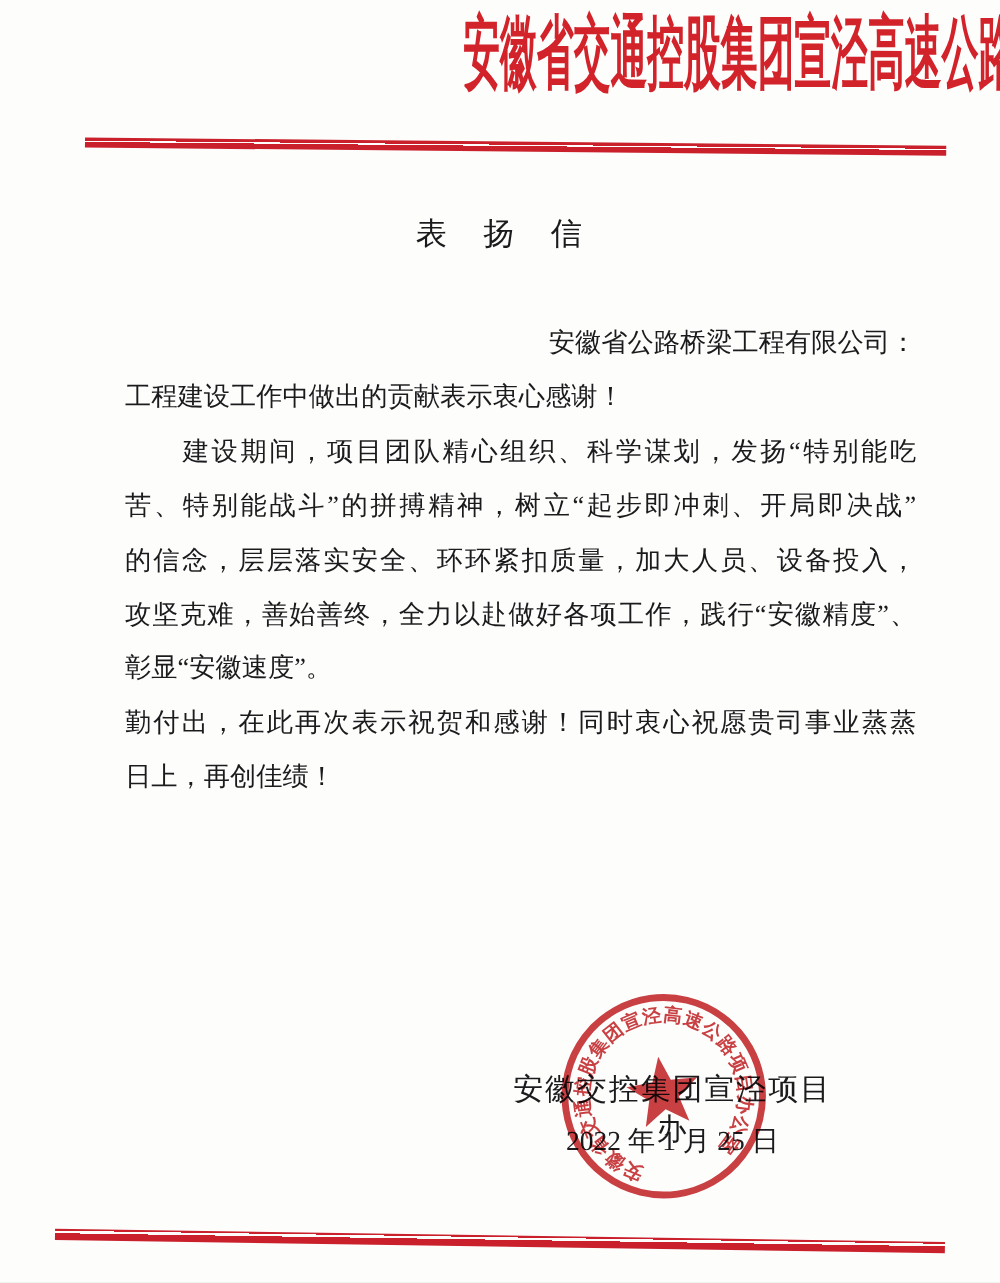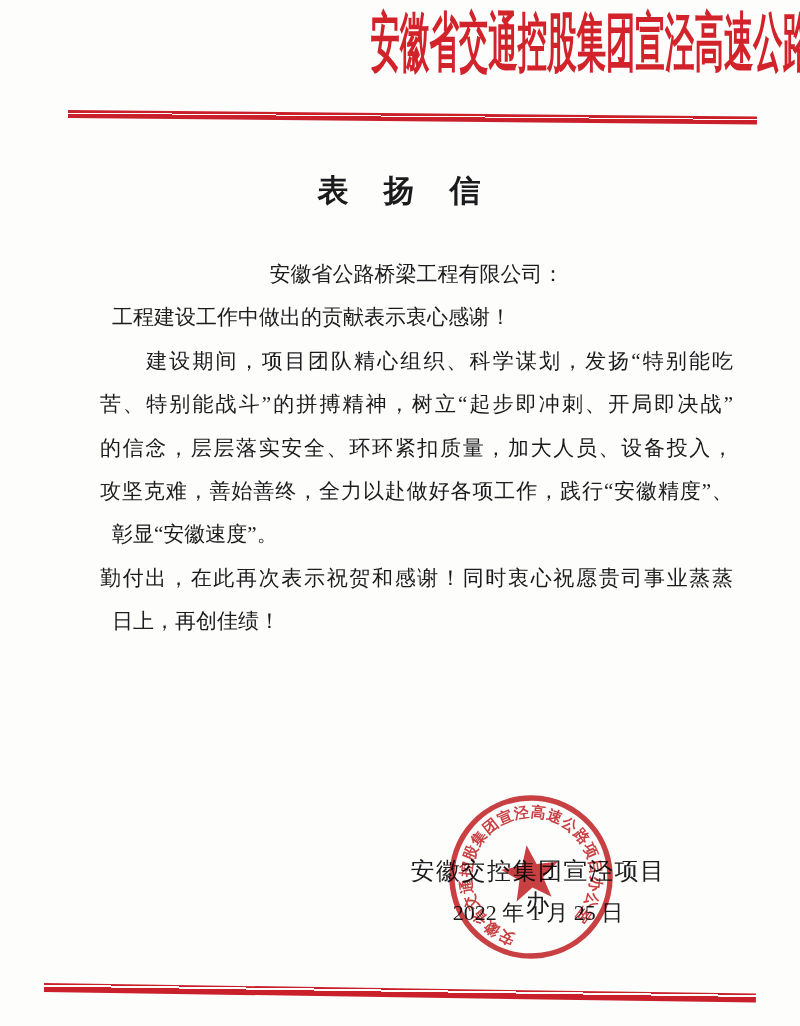--- a/index.html
+++ b/index.html
@@ -36,30 +36,30 @@
   }
   .rule-bottom {
     position:absolute; left:44px; top:983px; width:712px; height:9px;
     transform:rotate(0.85deg); transform-origin:left center;
     background:linear-gradient(to bottom,
       var(--rule,#c9202b) 0 1.5px, rgba(0,0,0,0) 1.5px 3.5px, var(--rule,#c9202b) 3.5px 9px);
   }
   .title {
     position:absolute; top:170px; left:0; width:800px;
     text-align:center;
-    font-size:31px; font-weight:700;
+    font-size:25px; font-weight:400;
     letter-spacing:2px;
   }
   .body-text {
     position:absolute; top:253px; left:100px; width:633px;
     font-size:21px; line-height:43.4px;
   }
-  .salutation { text-align:center; }
+  .salutation { text-align:right; }
   .line { text-align:justify; text-align-last:justify; }
-  .line.para-end { text-align-last:left;margin-left:12px; }
+  .line.para-end { text-align-last:left; }
   .signature {
     position:absolute; top:855px; left:408px; width:260px;
     text-align:center; font-size:24px; letter-spacing:1.5px;
   }
   .date {
     position:absolute; top:898px; left:408px; width:260px;
     text-align:center; font-size:22px;
   }
   .seal {
     position:absolute; left:445px; top:791px;

